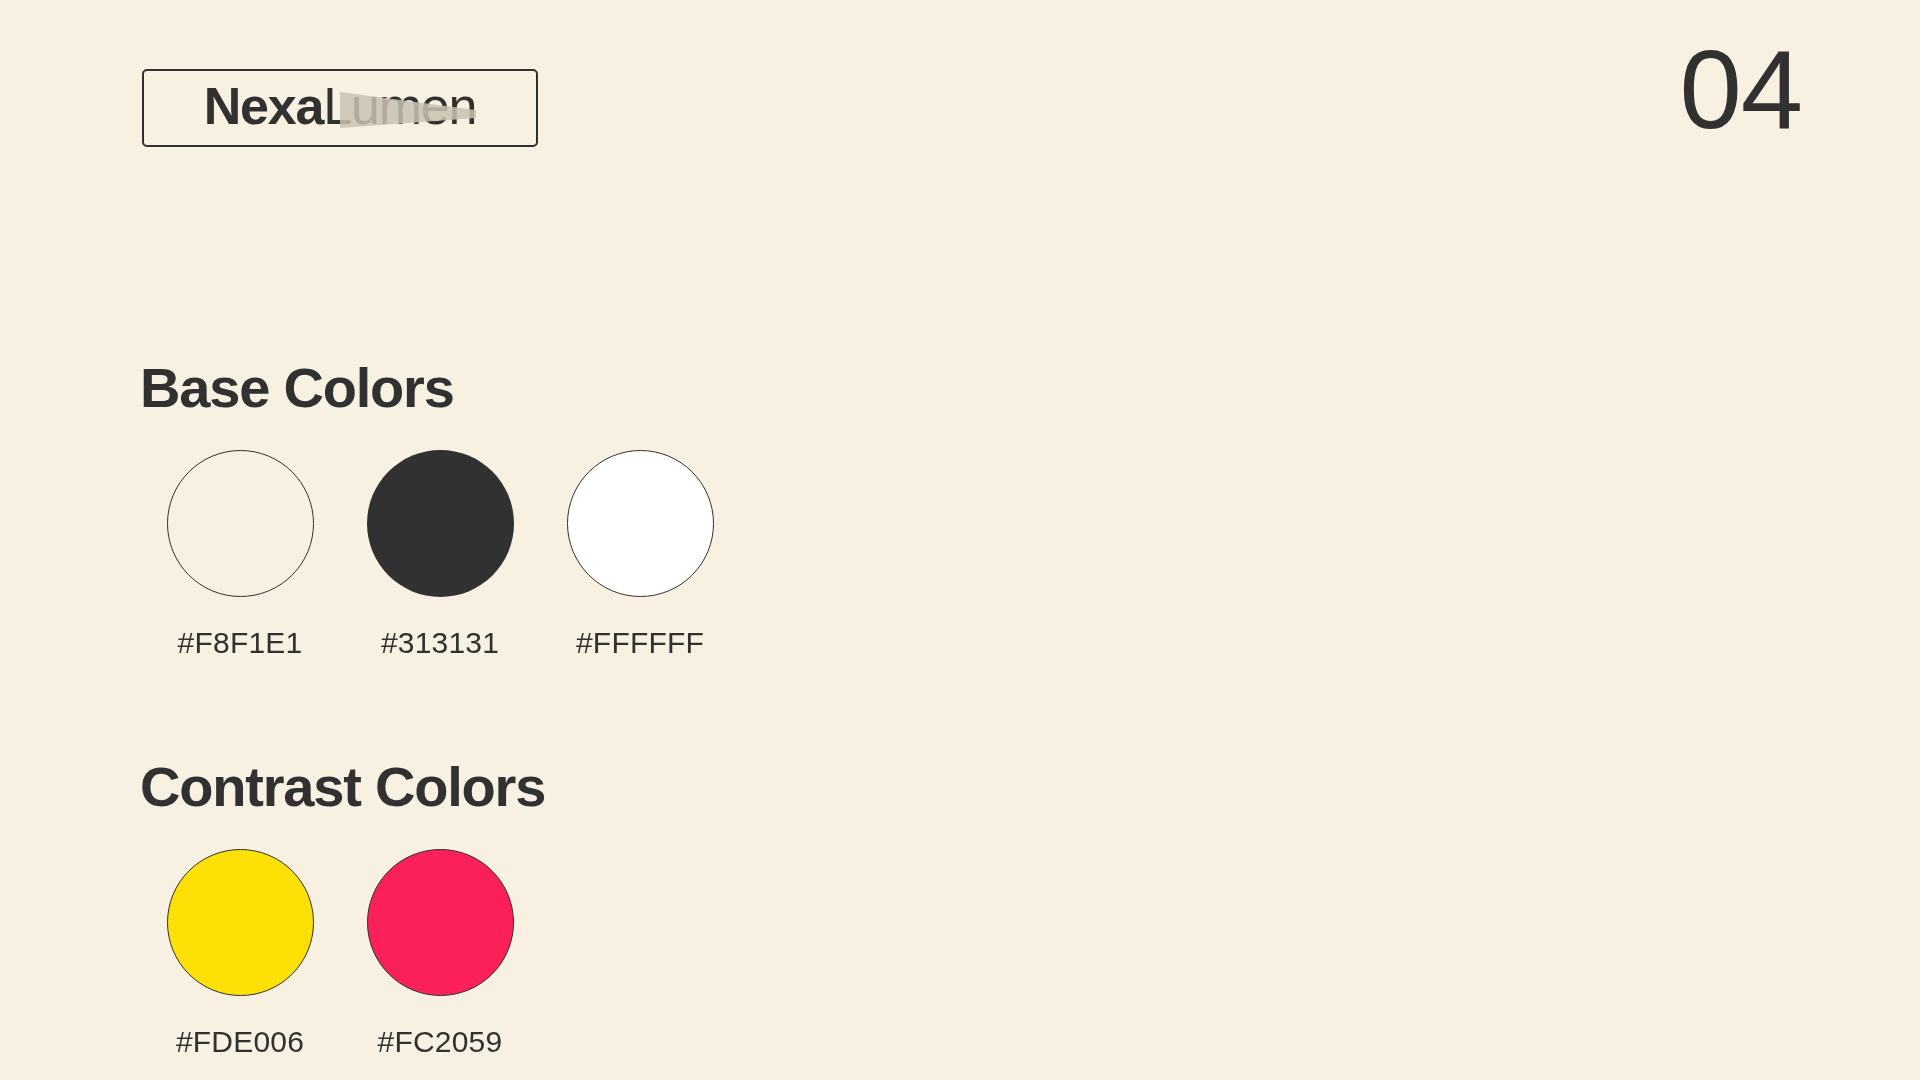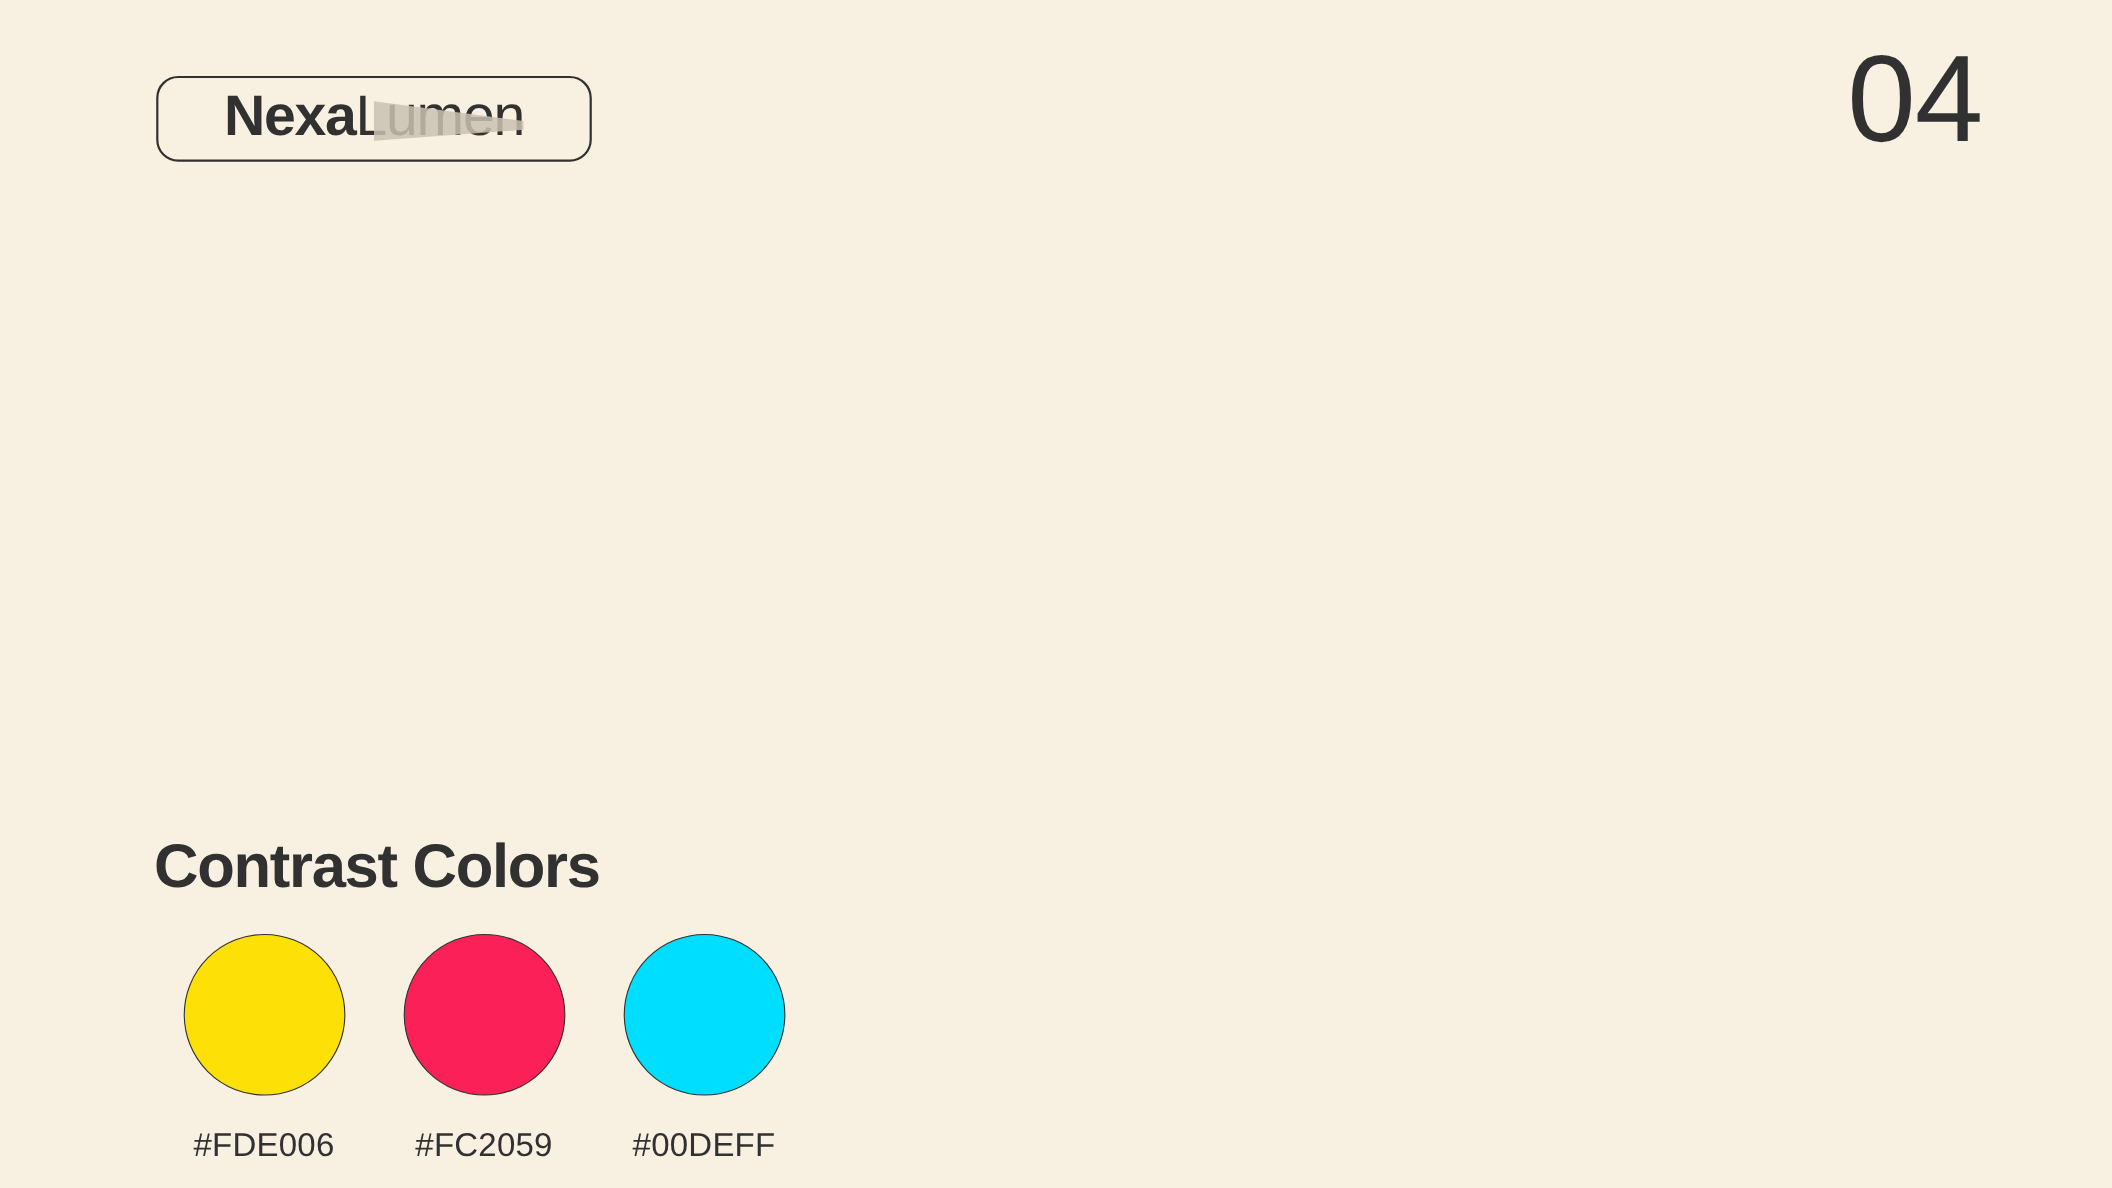--- a/index.html
+++ b/index.html
@@ -22,21 +22,21 @@
   }
 
   
   #logo-box {
     position: absolute;
     left: 142px;
     top: 69px;
     width: 396px;
     height: 78px;
     box-sizing: border-box;
-    border-radius: 20px;
+    border-radius: 5px;
     display: flex;
     align-items: center;
     justify-content: center;
   }
   #logo-wordmark {
     position: relative;
     font-size: 52px;
     line-height: 1;
     letter-spacing: -1.2px;
     white-space: nowrap;
@@ -118,32 +118,45 @@
     <div id="logo-wordmark">
       <span class="logo-part-a">Nexa</span><span class="logo-part-b">Lumen</span>
       <svg id="logo-wedge" viewBox="0 0 100 50" preserveAspectRatio="none">
         <polygon id="wedge-shape" points="0,8 100,26 100,34 0,44" fill="#C9C1B0" fill-opacity="0.85"></polygon>
       </svg>
     </div>
   </div>
 
   <div id="page-number">04</div>
 
+  <div class="section" id="section-base">
+    <h2 class="section-title">Base Colors</h2>
+    <div class="swatch-row" id="row-base">
+        <div class="swatch">
+          <div class="swatch-circle" style="background: rgb(248, 241, 225); border: 1px solid rgb(49, 49, 49);"></div>
+          <div class="swatch-label">#F8F1E1</div>
+        </div>
+        <div class="swatch">
+          <div class="swatch-circle" style="background: rgb(49, 49, 49); border: 0px solid transparent;"></div>
+          <div class="swatch-label">#313131</div>
+        </div>
+        <div class="swatch">
+          <div class="swatch-circle" style="background: rgb(255, 255, 255); border: 1px solid rgb(49, 49, 49);"></div>
+          <div class="swatch-label">#FFFFFF</div>
+        </div>
+      </div>
+  </div>
 
   <div class="section" id="section-contrast">
     <h2 class="section-title">Contrast Colors</h2>
     <div class="swatch-row" id="row-contrast">
         <div class="swatch">
           <div class="swatch-circle" style="background: rgb(253, 224, 6); border: 1px solid rgb(49, 49, 49);"></div>
           <div class="swatch-label">#FDE006</div>
         </div>
         <div class="swatch">
           <div class="swatch-circle" style="background: rgb(252, 32, 89); border: 1px solid rgb(49, 49, 49);"></div>
           <div class="swatch-label">#FC2059</div>
         </div>
-        <div class="swatch">
-          <div class="swatch-circle" style="background: rgb(0, 222, 255); border: 1px solid rgb(49, 49, 49);"></div>
-          <div class="swatch-label">#00DEFF</div>
-        </div>
       </div>
   </div>
 
 </div>
 
 </body></html>

